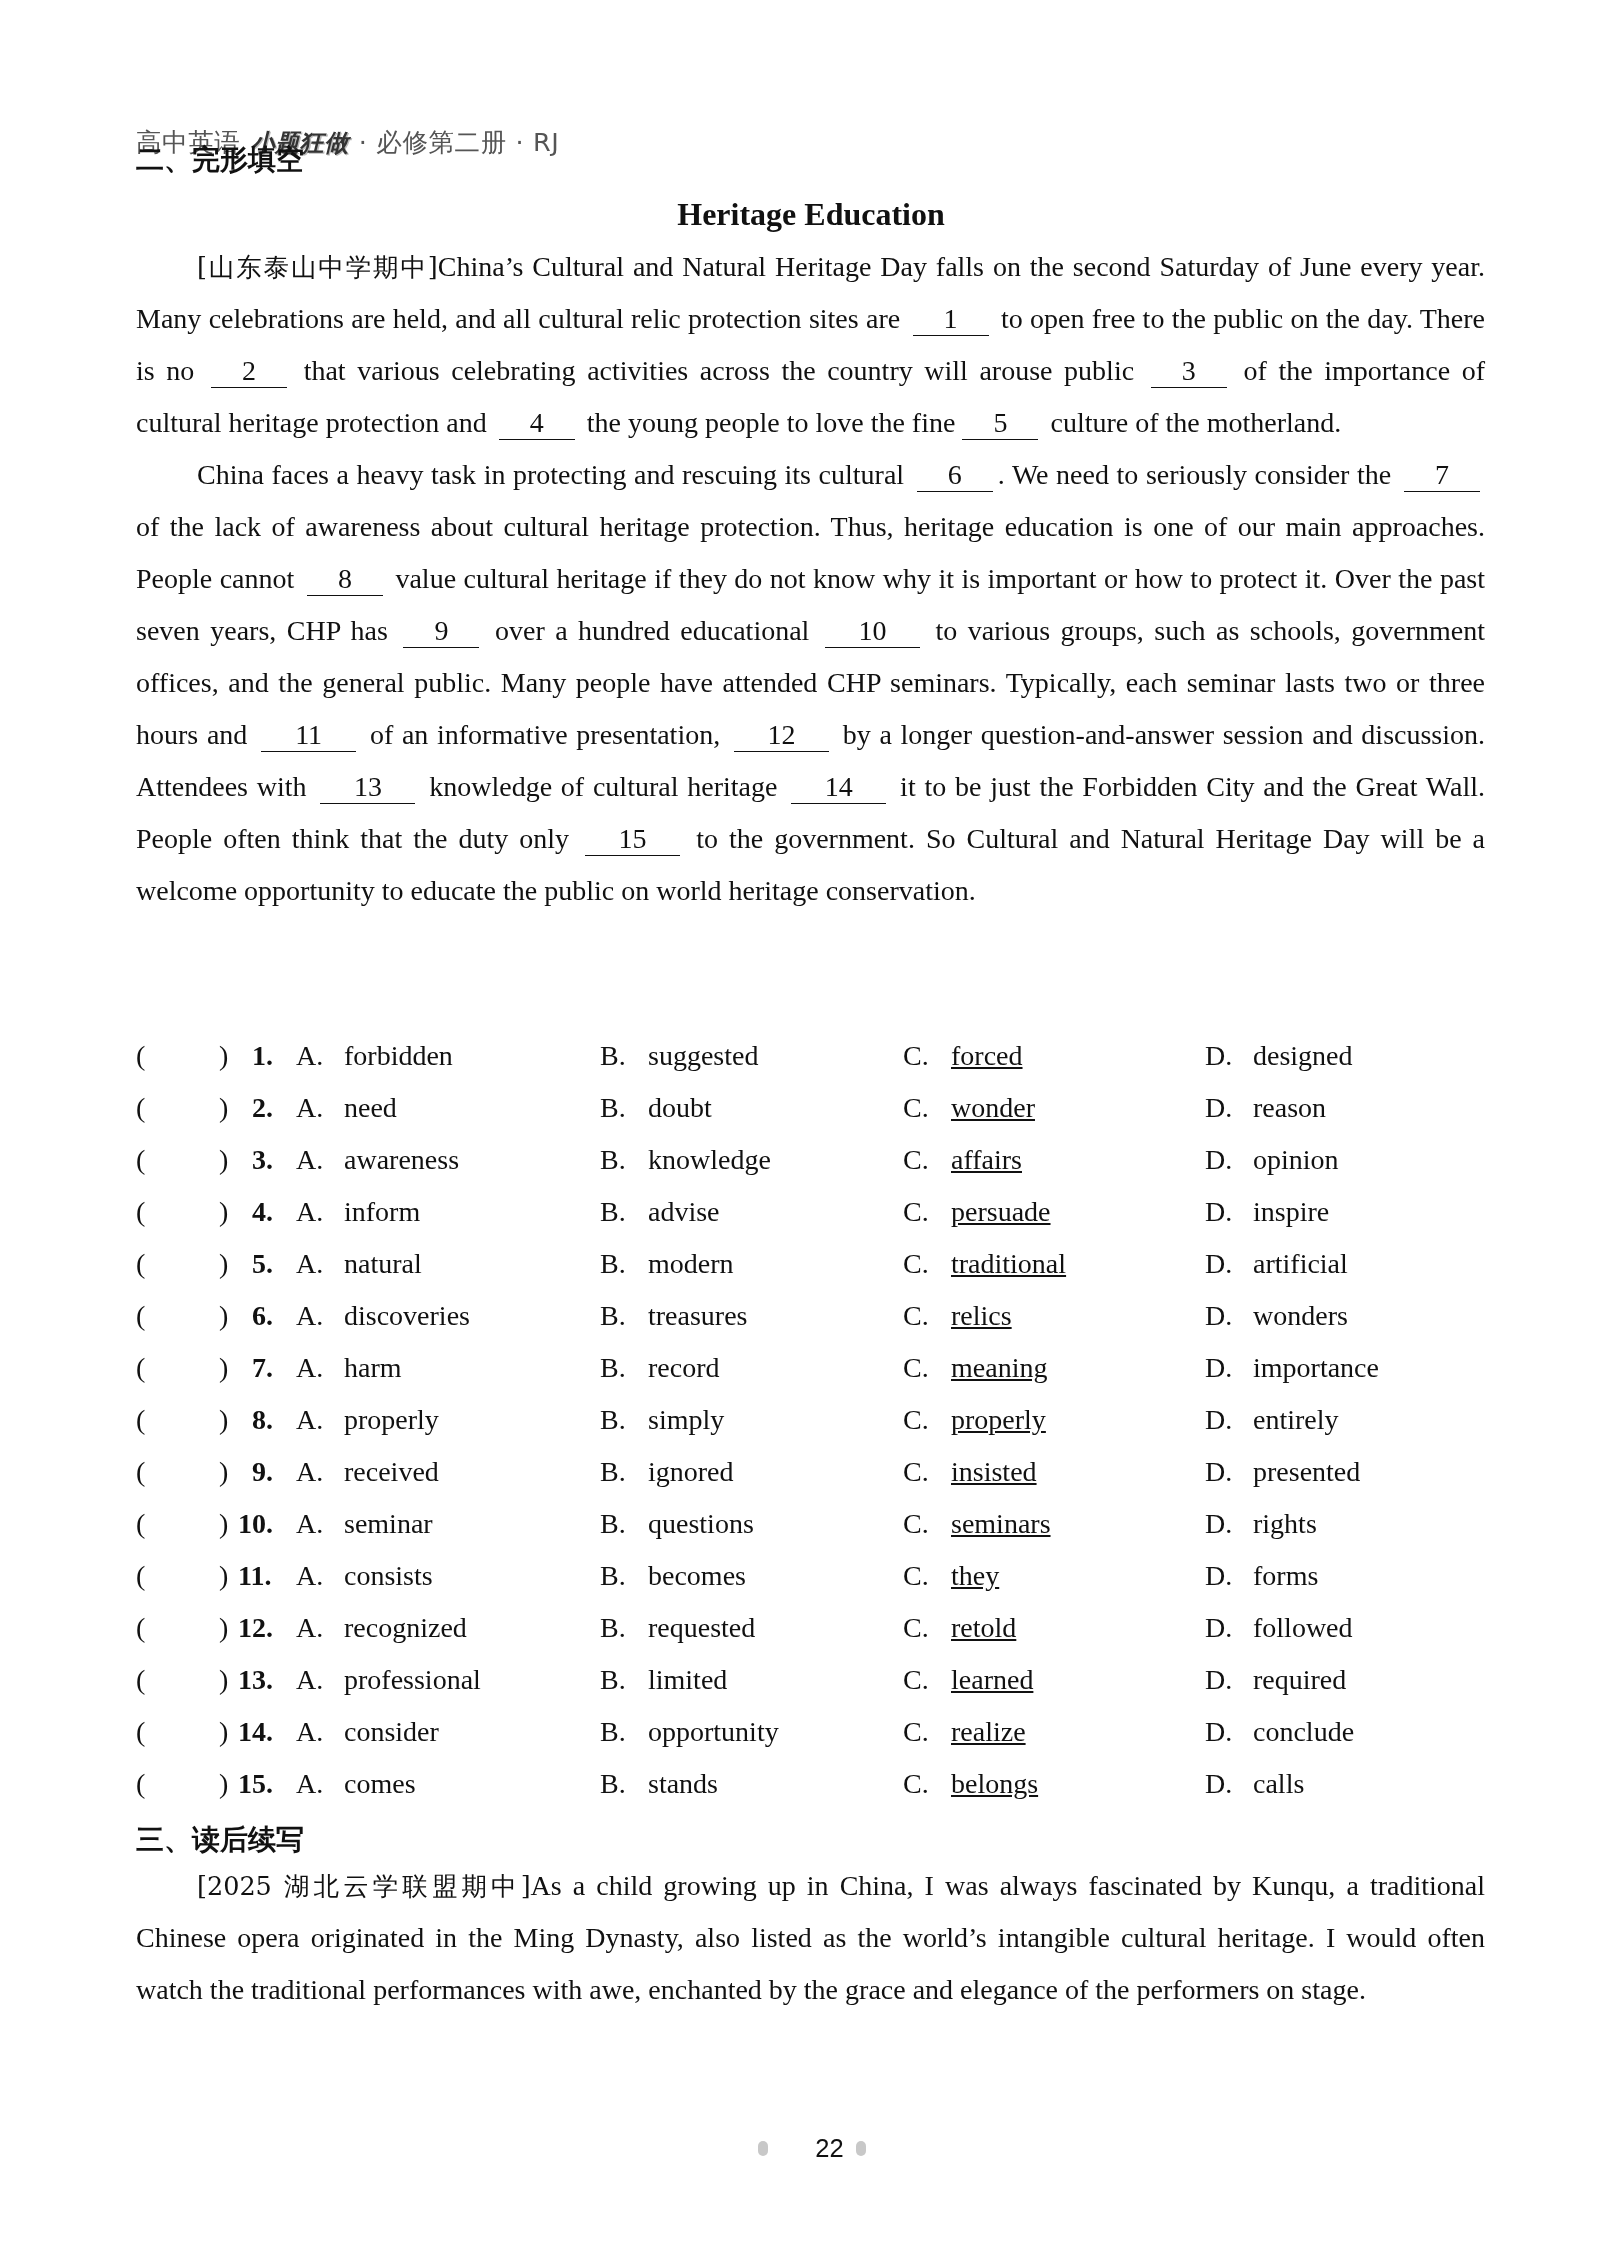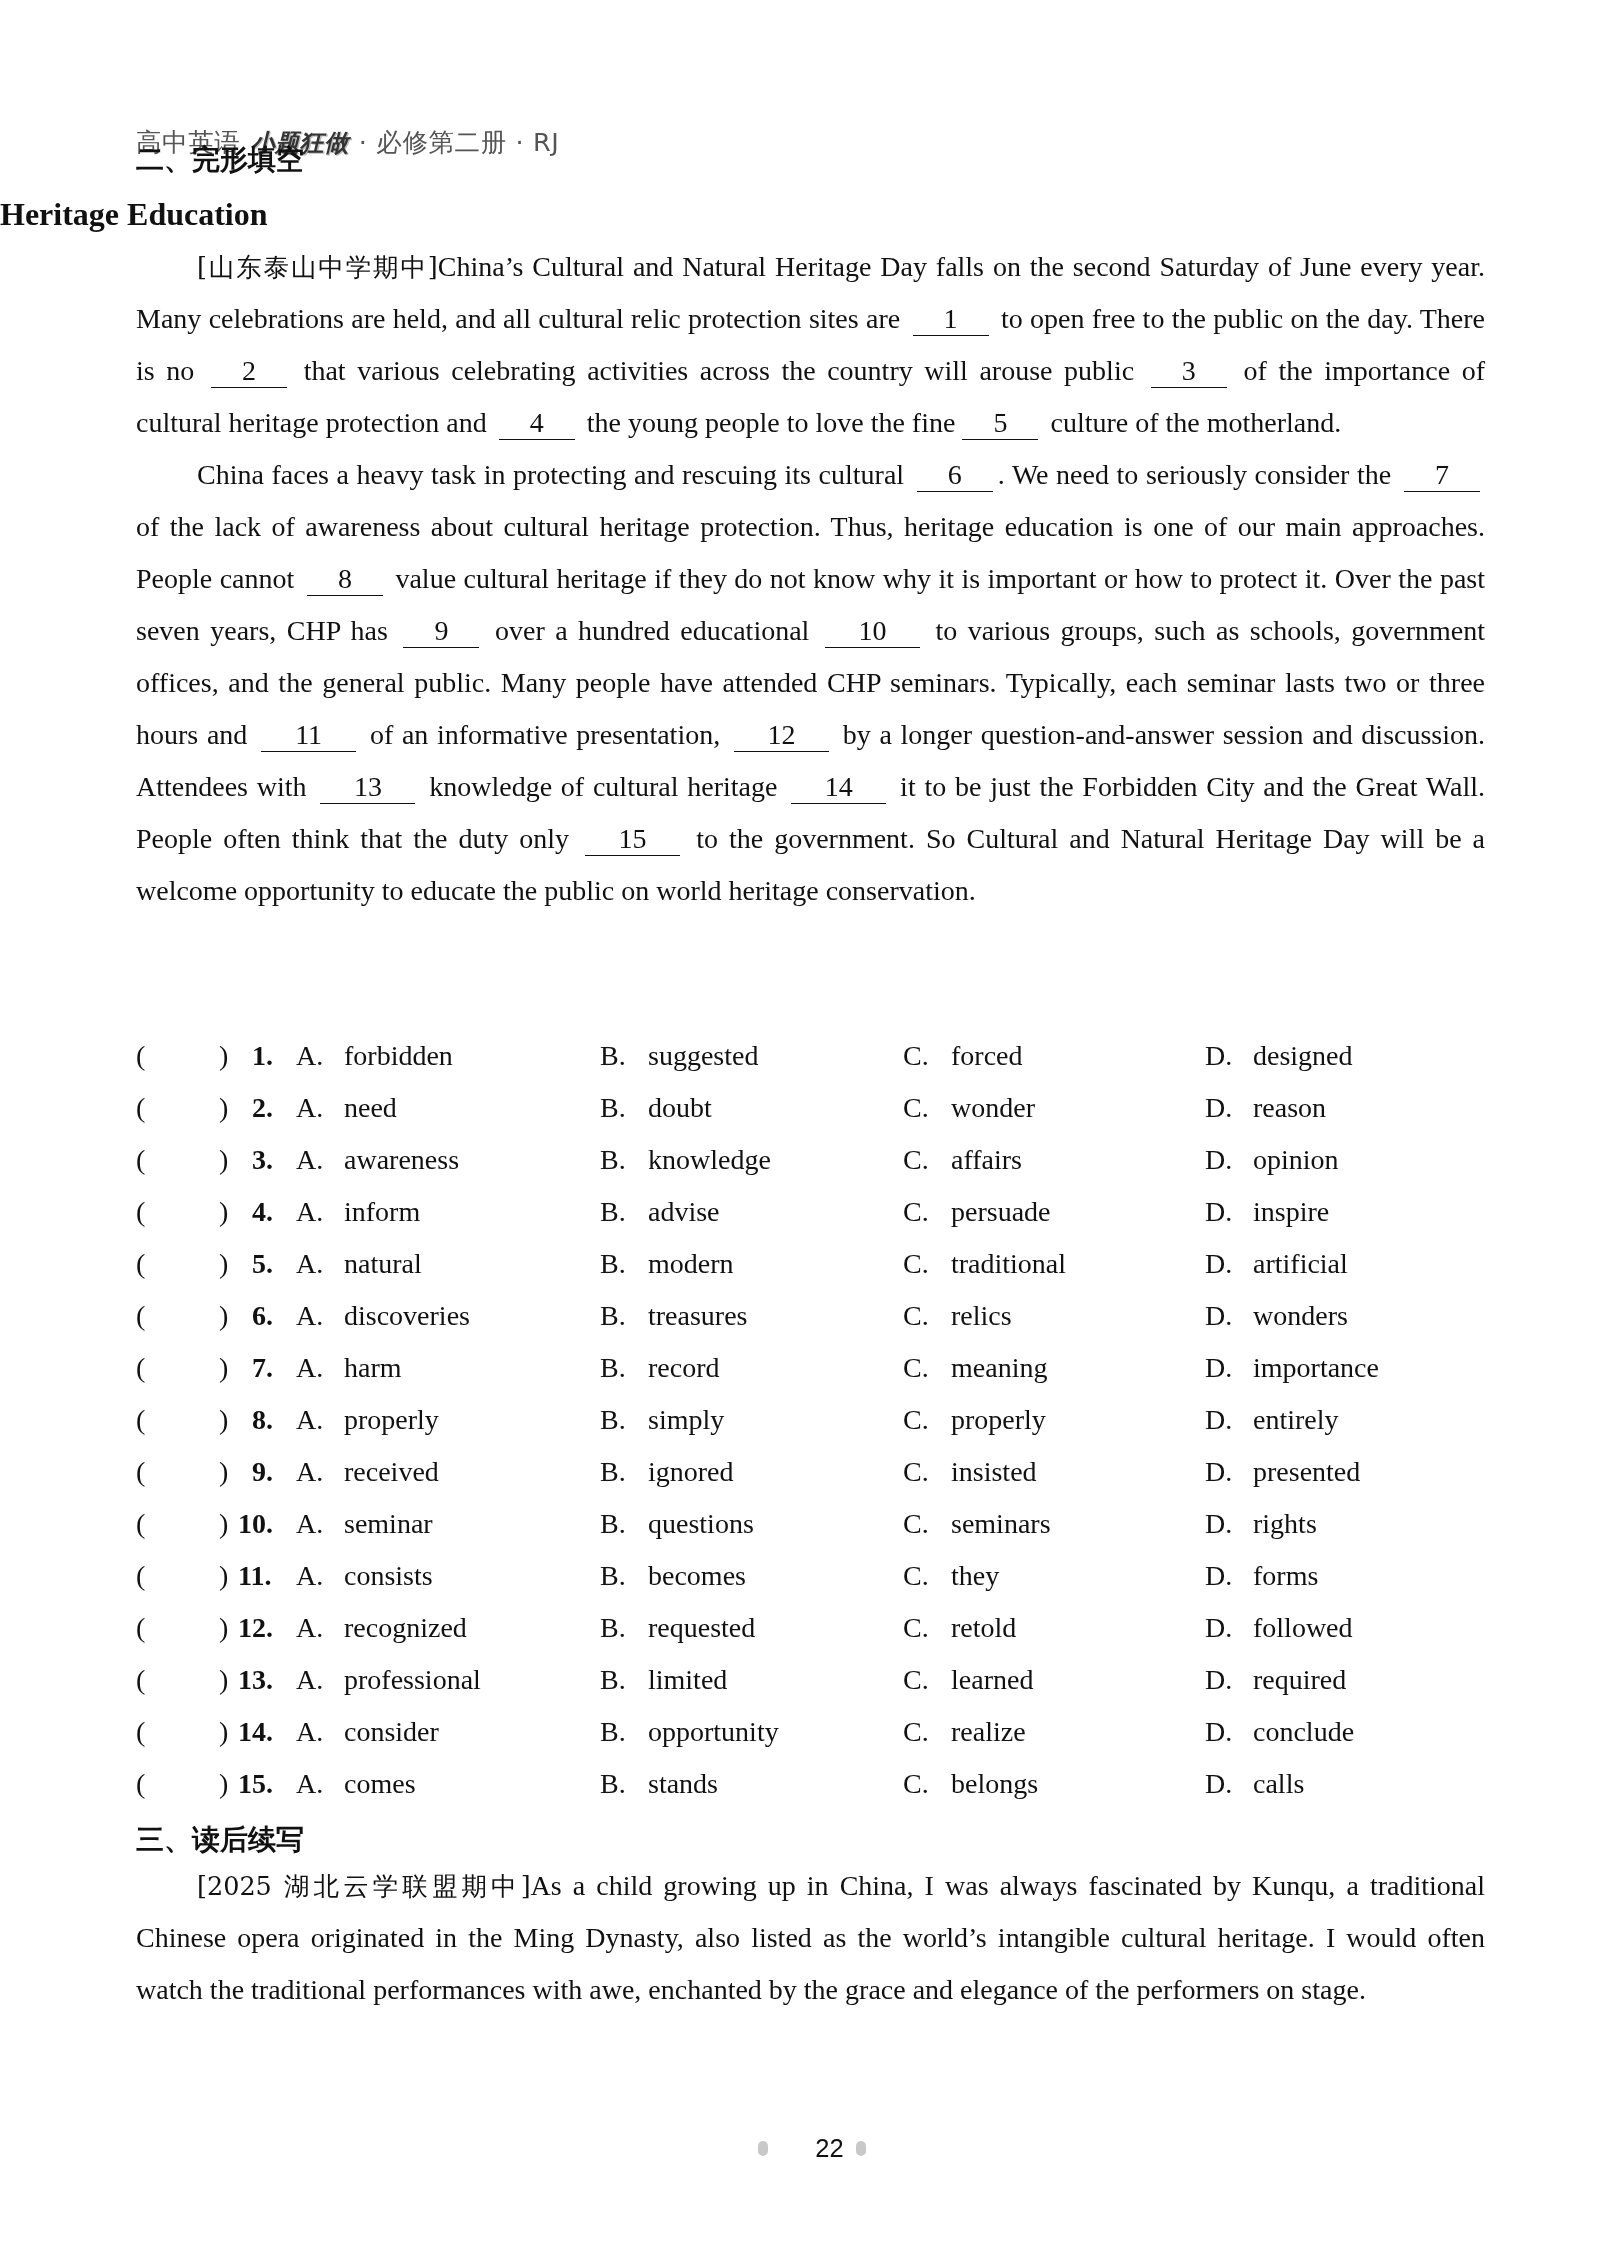--- a/index.html
+++ b/index.html
@@ -12,21 +12,21 @@
     }
     .running-header .brand {
       font-family: "DejaVu Serif", serif; font-weight: bold; font-style: italic;
       color: #333; text-shadow: 1.3px 1.3px 0 #bbb; font-size: 24px; margin: 0 1.3px;
     }
     .section-title {
       position: absolute; left: 136px;
       font-family: "DejaVu Sans", sans-serif; font-weight: bold; font-size: 28px; color: #111;
     }
     .passage-title {
-      position: absolute; left: 0; width: 1622px; top: 196px;
+      position: absolute; left: 0; width: 1622px; text-align: center; top: 196px;
       font-family: "Liberation Serif", serif; font-weight: bold; font-size: 32px; color: #111;
     }
     .text-block {
       position: absolute; left: 136px; width: 1349px;
       font-family: "Liberation Serif", serif; font-size: 28px; color: #111;
       line-height: 52px; text-align: justify; text-align-last: auto;
     }
     .para { text-indent: 61px; margin: 0; }
     .para .source { font-family: "DejaVu Serif", serif; font-size: 25.5px; }
     .blank {
@@ -40,21 +40,21 @@
     }
     .opt-row { position: relative; height: 52px; white-space: nowrap; }
     .opt-row > * { position: absolute; top: 9px; }
     .paren-l { left: 0; }
     .paren-r { left: 83px; }
     .qnum { font-weight: bold; }
     .qnum.one { left: 116px; }
     .qnum.two { left: 102px; }
     .optA { left: 160px; }
     .optB { left: 464px; }
-    .optC { left: 767px; }
+    .optC { left: 767px; text-decoration: underline; }
     .optD { left: 1069px; }
     .letter { display: inline-block; width: 48px; }
     .page-number {
       position: absolute; left: 758px; top: 2140px; width: 108px; height: 16.5px;
       display: flex; align-items: center; justify-content: center; gap: 12.7px;
     }
     .pill { width: 29px; height: 15.3px; background: #c8c8c8; border-radius: 7.6px; }
     .pnum { font-family: "Liberation Sans", sans-serif; font-size: 25.5px; color: #111; line-height: 16.5px; margin-left: 35px; }
   </style>
 </head>

